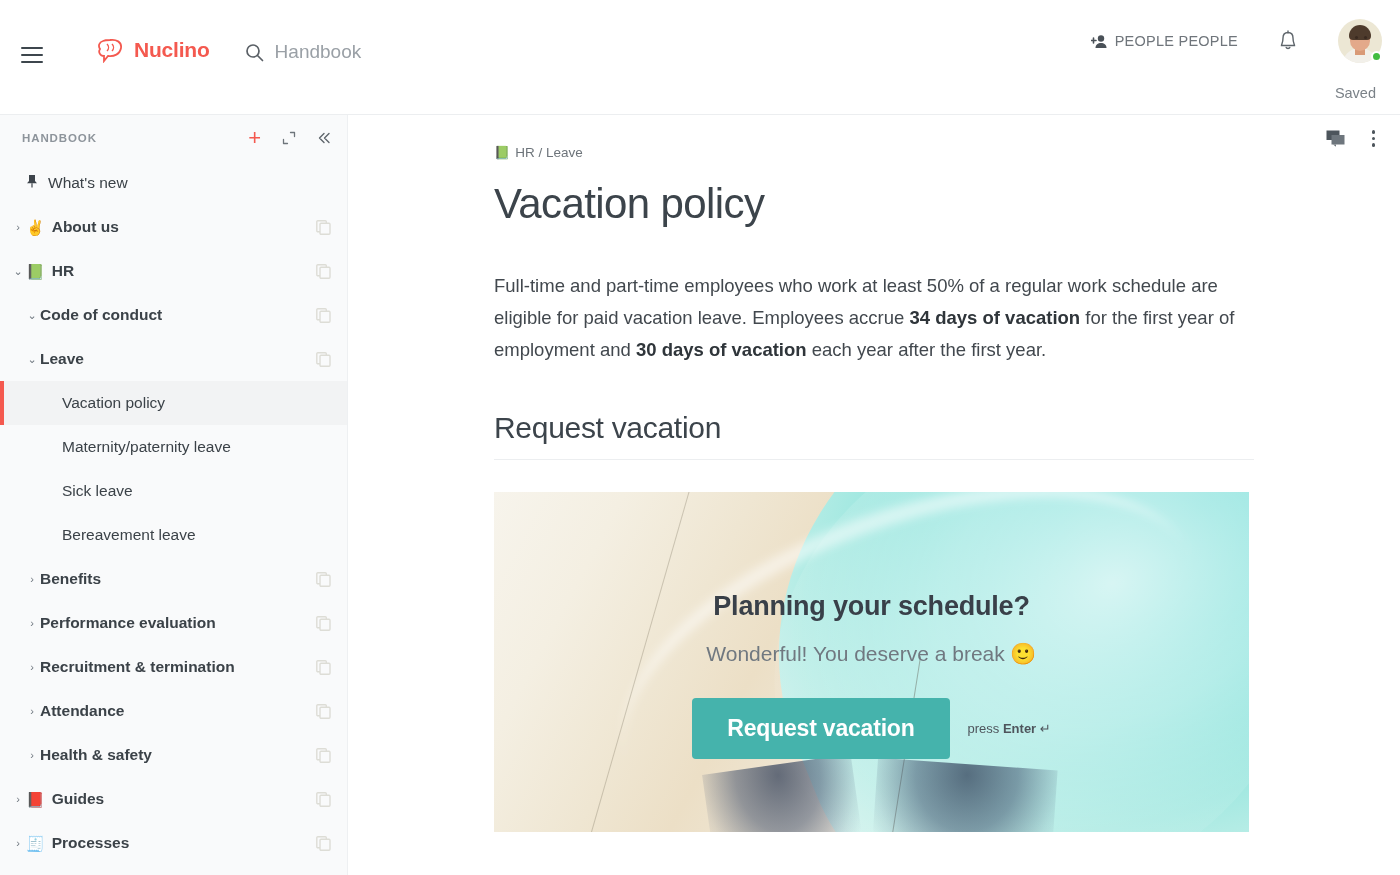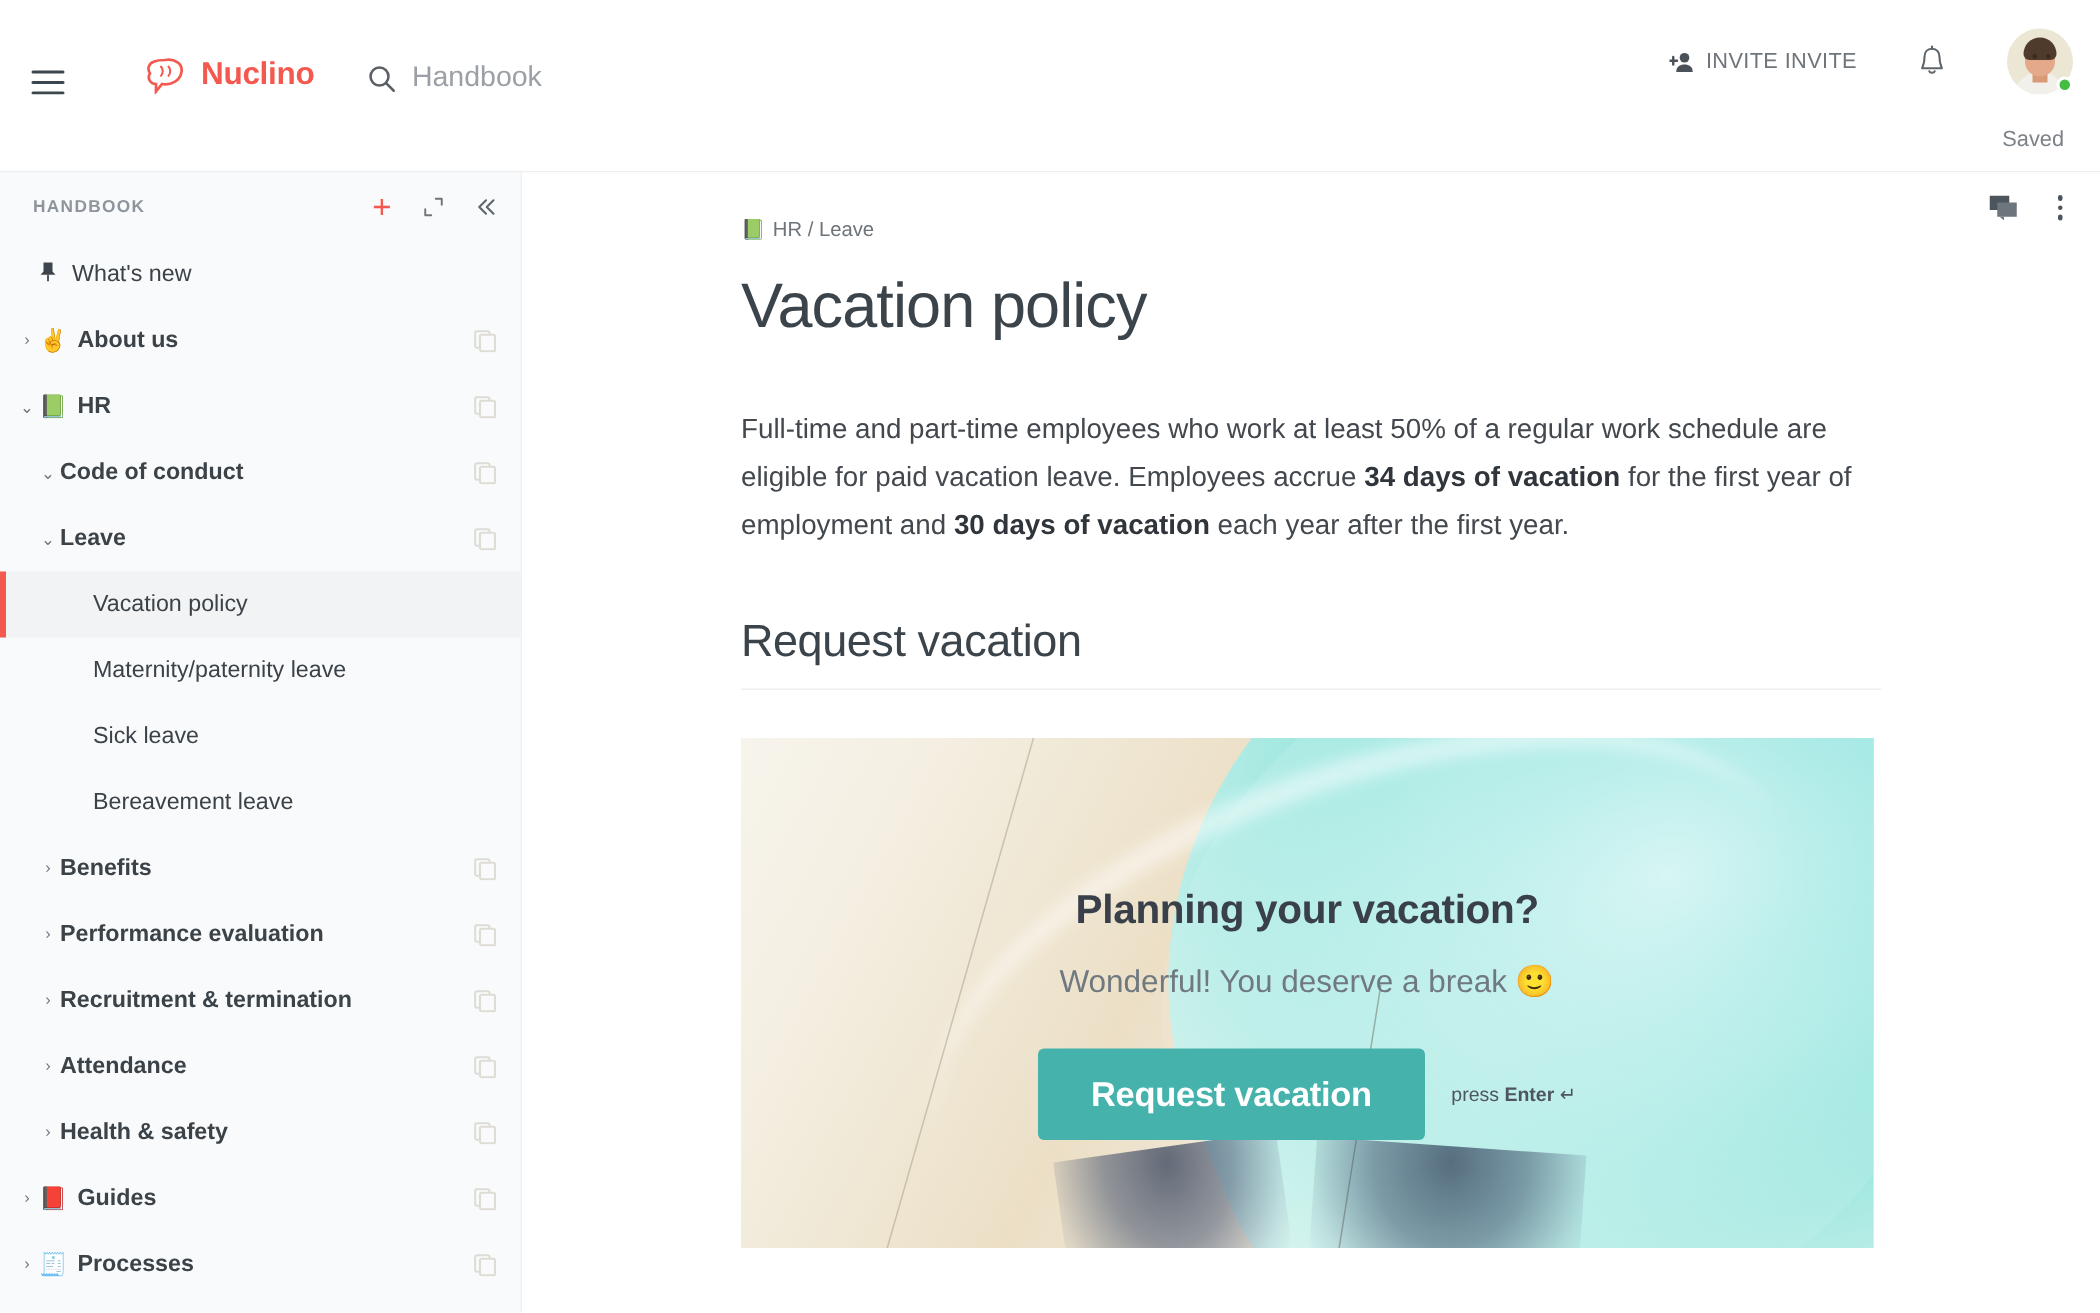--- a/index.html
+++ b/index.html
@@ -316,21 +316,21 @@
 
   <div class="topbar-right">
     <div class="invite">
       <span class="invite-icon">
         <svg width="17" height="15" viewBox="0 0 17 15">
           <circle cx="10" cy="4.5" r="3.2" fill="#4a5158"></circle>
           <path d="M4.5 14 C4.5 10.5 7 9 10 9 C13 9 15.5 10.5 15.5 14 Z" fill="#4a5158"></path>
           <path d="M2.5 4 L2.5 9 M0 6.5 L5 6.5" stroke="#4a5158" stroke-width="1.6" stroke-linecap="round"></path>
         </svg>
       </span>
-      <span class="invite-label">INVITE INVITE</span>
+      <span class="invite-label">PEOPLE PEOPLE</span>
     </div>
 
     <span class="bell">
       <svg width="20" height="22" viewBox="0 0 20 22">
         <path d="M10 2.5 C6.7 2.5 5 4.8 5 8 C5 13 3.5 14.5 3.5 15.5 L16.5 15.5 C16.5 14.5 15 13 15 8 C15 4.8 13.3 2.5 10 2.5 Z" fill="none" stroke="#5e656b" stroke-width="1.4"></path>
         <path d="M10 1 L10 2.5" stroke="#5e656b" stroke-width="1.4" stroke-linecap="round"></path>
         <path d="M8.2 17.5 C8.6 18.8 11.4 18.8 11.8 17.5" fill="none" stroke="#5e656b" stroke-width="1.4" stroke-linecap="round"></path>
       </svg>
     </span>
 
@@ -565,21 +565,21 @@
       <div class="beach-sand"></div>
       <div class="beach-water"></div>
       <div class="beach-foam"></div>
       <div class="beach-wetline"></div>
       <div class="beach-diag"></div>
       <div class="beach-diag2"></div>
       <div class="palm p1"></div>
       <div class="palm p2"></div>
 
       <div class="embed-inner">
-        <div class="embed-h">Planning your vacation?</div>
+        <div class="embed-h">Planning your schedule?</div>
         <div class="embed-sub">Wonderful! You deserve a break 🙂</div>
         <div class="embed-btn-row">
           <button class="embed-btn">Request vacation</button>
           <span class="embed-hint"><span>press </span><b>Enter</b><span> ↵</span></span>
         </div>
       </div>
     </div>
 
   </div>
 </div>

